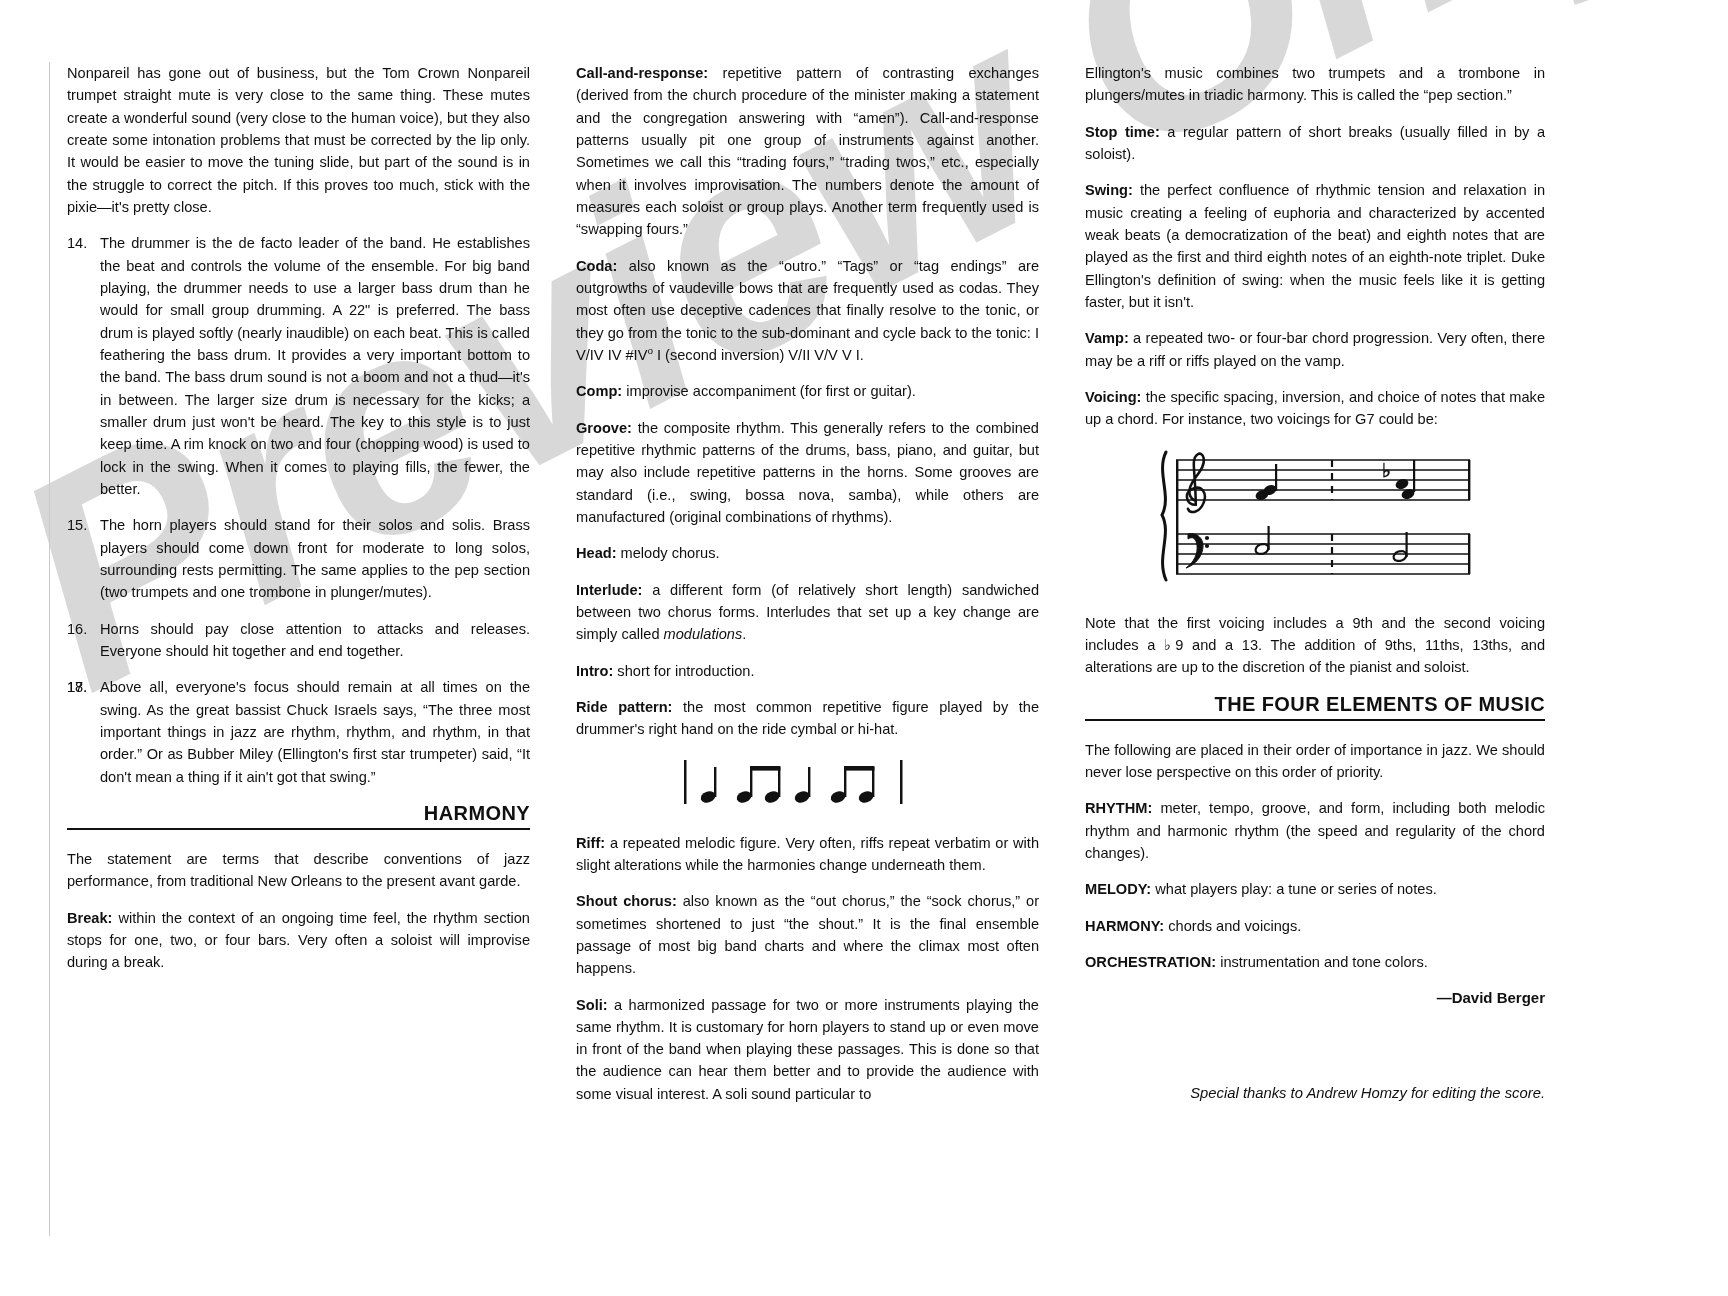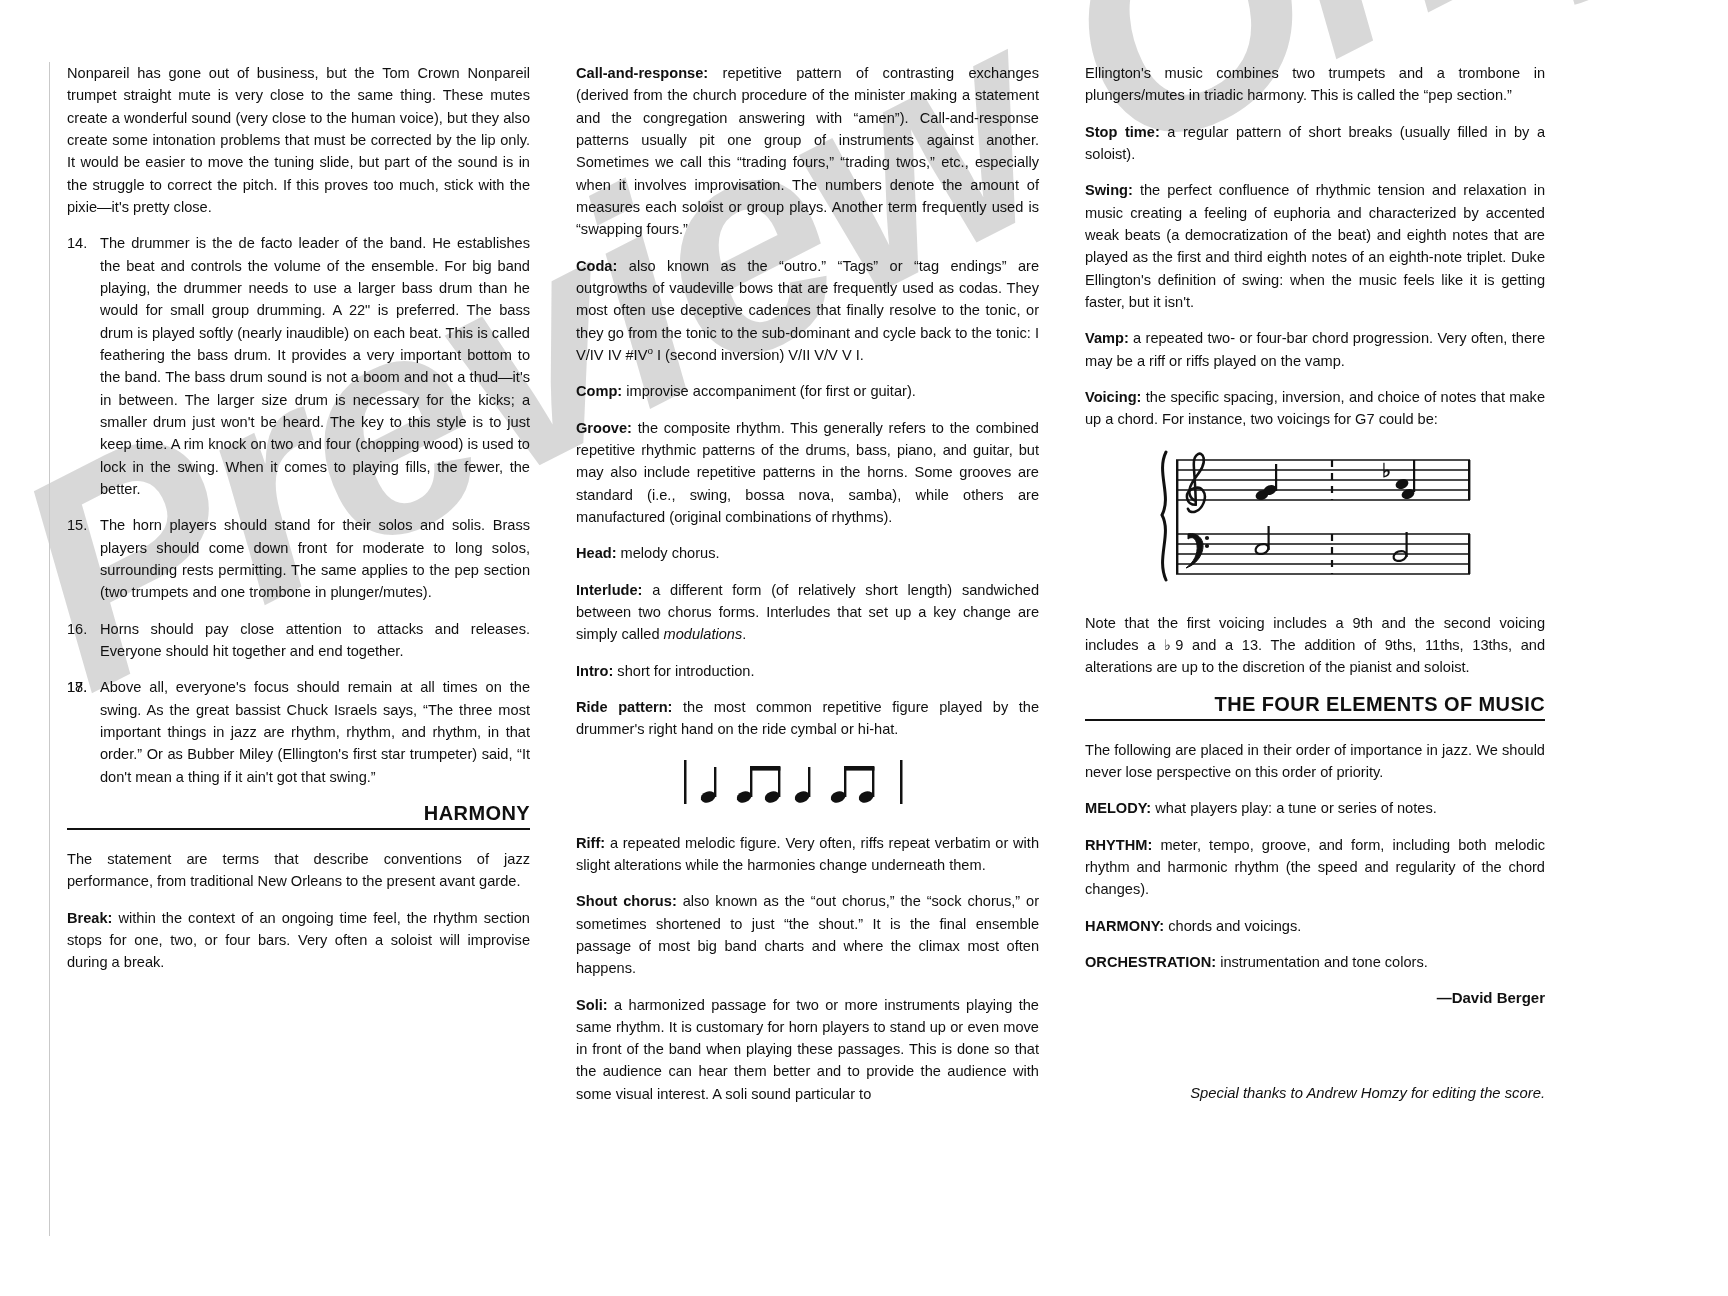--- a/index.html
+++ b/index.html
@@ -330,23 +330,23 @@
         </svg>
       </div>
 
       <p><span>Note that the first voicing includes a 9th and the second voicing includes a </span><span>♭9</span><span> and a 13. The addition of 9ths, 11ths, 13ths, and alterations are up to the discretion of the pianist and soloist.</span></p>
 
       <h2 class="section-head head-gap-top">THE FOUR ELEMENTS OF MUSIC</h2>
       <div class="head-gap-after"></div>
 
       <p>The following are placed in their order of importance in jazz. We should never lose perspective on this order of priority.</p>
 
+      <p><span class="term">RHYTHM:</span><span> meter, tempo, groove, and form, including both melodic rhythm and harmonic rhythm (the speed and regularity of the chord changes).</span></p>
+
       <p><span class="term">MELODY:</span><span> what players play: a tune or series of notes.</span></p>
-
-      <p><span class="term">RHYTHM:</span><span> meter, tempo, groove, and form, including both melodic rhythm and harmonic rhythm (the speed and regularity of the chord changes).</span></p>
 
       <p><span class="term">HARMONY:</span><span> chords and voicings.</span></p>
 
       <p><span class="term">ORCHESTRATION:</span><span> instrumentation and tone colors.</span></p>
 
       <p class="byline">—David Berger</p>
 
       <p class="thanks">Special thanks to Andrew Homzy for editing the score.</p>
 
     </div>

